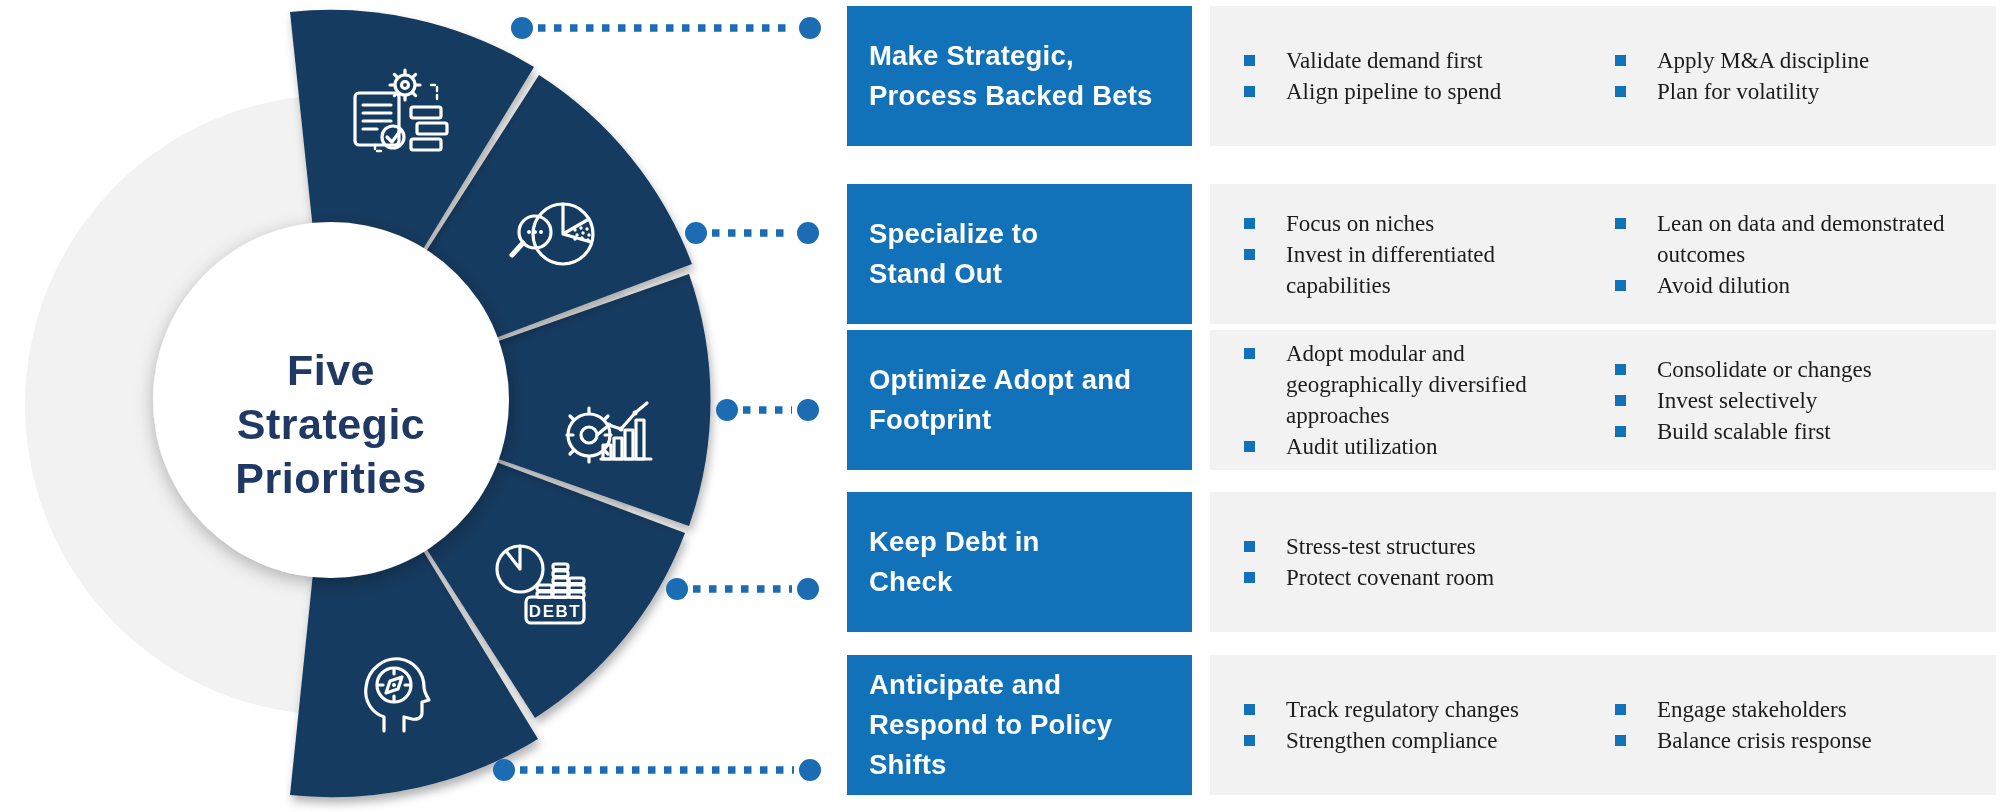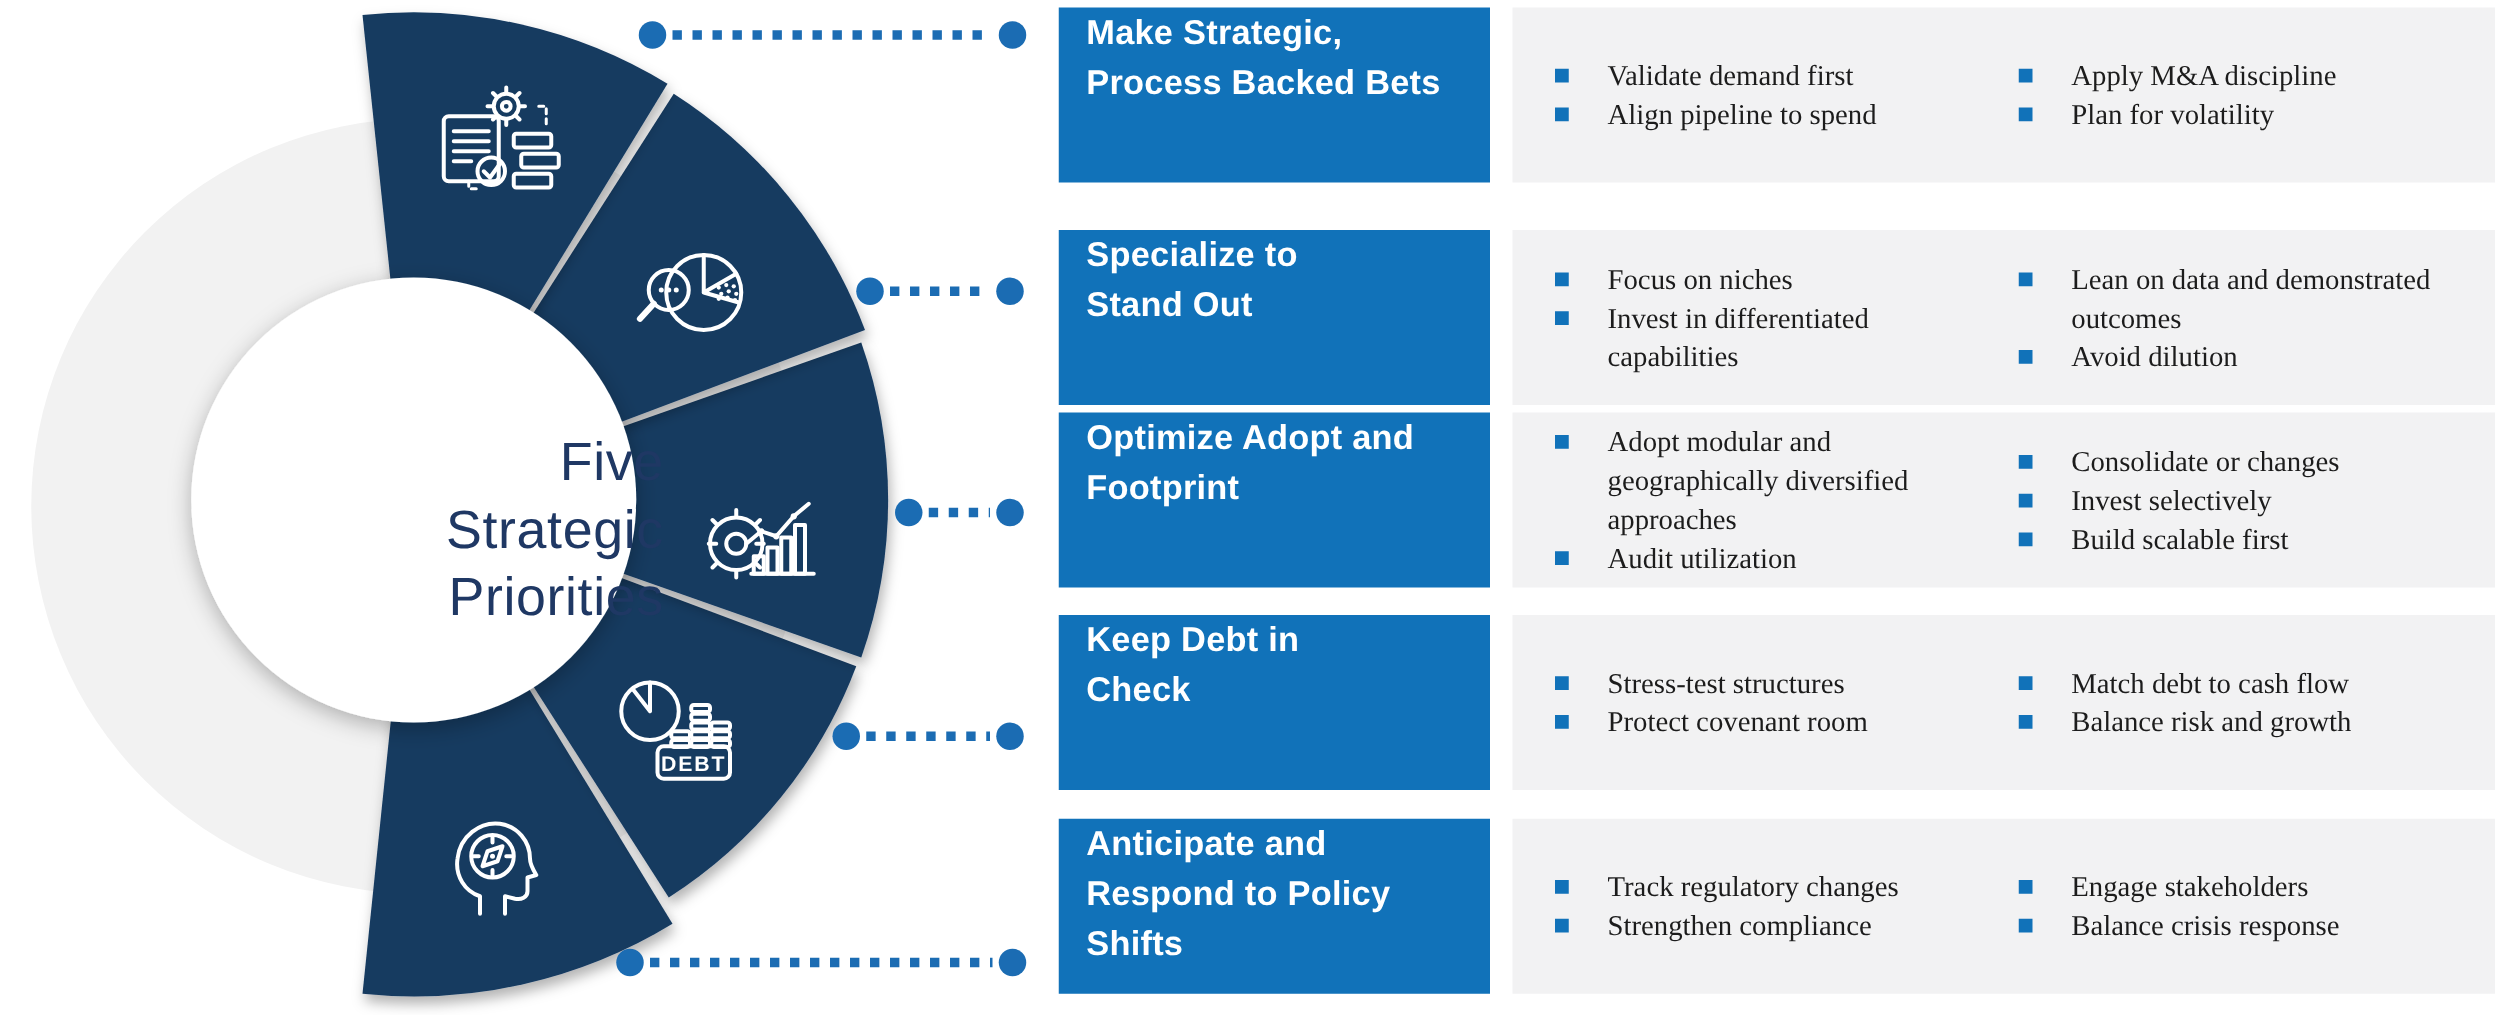--- a/index.html
+++ b/index.html
@@ -17,28 +17,28 @@
   .hub{fill:#ffffff; filter:url(#hubShadow);}
   .bgcircle{fill:var(--circle-gray);}
   .icon{stroke:#ffffff; stroke-width:3.2; fill:none; stroke-linecap:round; stroke-linejoin:round;}
   .icon .dot{fill:#ffffff; stroke:none;}
   .icon .dash{stroke-dasharray:4 4; stroke-width:2.4;}
   .icon .thick{stroke-width:5;}
   .icon text{stroke:none; fill:#ffffff; font-family:"Liberation Sans",sans-serif; font-weight:bold;}
   .connector line{stroke:var(--connector-blue); stroke-width:7.5; stroke-dasharray:7.5 8.5;}
   .connector circle{fill:var(--connector-blue);}
   .center-label{
-    position:absolute; left:131px; top:343px; width:400px; text-align:right;
-    font-size:43px; line-height:54px; font-weight:normal; color:var(--title-navy);
+    position:absolute; left:131px; top:343px; width:400px; text-align:center;
+    font-size:43px; line-height:54px; font-weight:bold; color:var(--title-navy);
     white-space:pre-line; letter-spacing:.5px;
   }
   .row{position:absolute; left:0; width:2000px; height:140px;}
   .row-header{
     position:absolute; left:847px; top:0; width:345px; height:100%;
-    background:var(--header-blue); display:flex; align-items:flex-start;
+    background:var(--header-blue); display:flex; align-items:center;
   }
   .row-header h2{
     margin:0; padding-left:22px; color:#fff; font-size:27.5px; line-height:40px;
     font-weight:bold; white-space:pre-line; letter-spacing:.2px;
   }
   .row-body{
     position:absolute; left:1210px; top:0; width:786px; height:100%;
     background:var(--panel-gray); display:flex; align-items:center;
   }
   .row-body ul{list-style:none; margin:0; padding:0;}
@@ -238,24 +238,20 @@
   <div class="row" style="top:492px">
     <div class="row-header">
       <h2>Keep Debt in
 Check</h2>
     </div>
     <div class="row-body">
       <ul class="col-left">
           <li>Stress-test structures</li>
           <li>Protect covenant room</li>
         </ul>
-      <ul class="col-right">
-          <li>Match debt to cash flow</li>
-          <li>Balance risk and growth</li>
-        </ul>
     </div>
   </div>
 
   <div class="row" style="top:655px">
     <div class="row-header">
       <h2>Anticipate and
 Respond to Policy
 Shifts</h2>
     </div>
     <div class="row-body">

